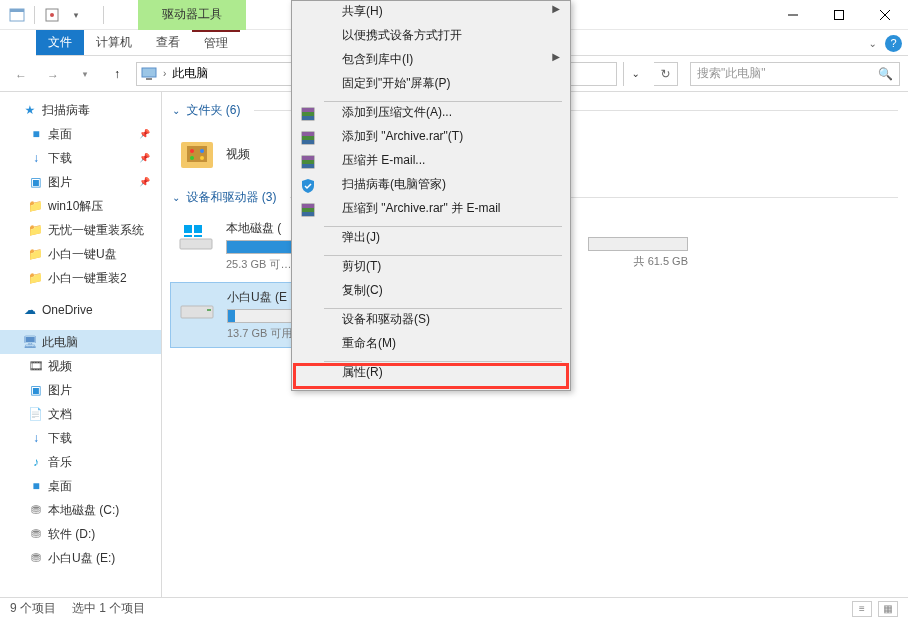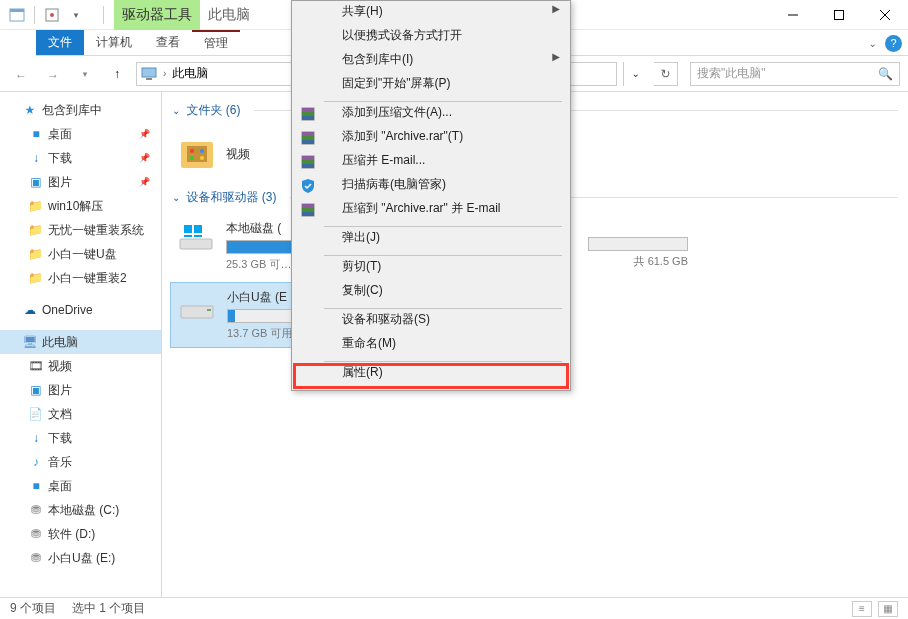--- a/index.html
+++ b/index.html
@@ -3,21 +3,21 @@
 <meta charset="utf-8">
 <style>
 * { margin: 0; padding: 0; box-sizing: border-box; font-family: "Microsoft YaHei", "Segoe UI", sans-serif; font-size: 12px; }
 body { width: 908px; height: 619px; background: #fff; overflow: hidden; position: relative; }
 
 
 .titlebar { height: 30px; display: flex; align-items: center; background: #fff; border-bottom: 1px solid #e8e8e8; position: relative; }
 .titlebar .qat { display: flex; align-items: center; gap: 2px; padding: 0 6px; }
 .titlebar .qat-icon { width: 22px; height: 22px; display: flex; align-items: center; justify-content: center; font-size: 12px; }
 .titlebar .divider { width: 1px; height: 18px; background: #d0d0d0; margin: 0 4px; }
-.titletab { padding: 0 8px; height: 30px; display: flex; flex-direction: column; align-items: center; justify-content: center; color: #666; font-size: 14px; }
+.titletab { padding: 0 24px; height: 30px; display: flex; flex-direction: column; align-items: center; justify-content: center; color: #666; font-size: 12px; margin-left: 24px; }
 .titletab.tools { background: #aeea8f; color: #333; }
 .titlebar .spacer { flex: 1; }
 .winbtns { display: flex; }
 .winbtn { width: 46px; height: 30px; display: flex; align-items: center; justify-content: center; color: #333; }
 
 
 .menubar { height: 26px; display: flex; align-items: stretch; background: #fff; border-bottom: 1px solid #dadada; position: relative; margin-left: 36px; }
 .mtab { padding: 0 12px; display: flex; align-items: center; color: #444; font-size: 12px; }
 .mtab.file { background: #1979ca; color: #fff; }
 .help { position: absolute; right: 6px; top: 0; height: 26px; display: flex; align-items: center; gap: 8px; color: #666; }
@@ -167,21 +167,21 @@
     <span class="mag">🔍</span>
   </div>
 </div>
 
 <div class="main">
 
   <div class="sidebar">
     <div class="tree-item">
       <span class="exp"> </span>
       <span class="ic c-star">★</span>
-      <span>包含到库中</span>
+      <span>扫描病毒</span>
     </div>
     <div id="qa-items">
         <div class="tree-item child">
           <span class="ic c-desktop">■</span>
           <span>桌面</span>
           <span class="pin">📌</span>
         </div>
         <div class="tree-item child">
           <span class="ic c-blue">↓</span>
           <span>下载</span>

